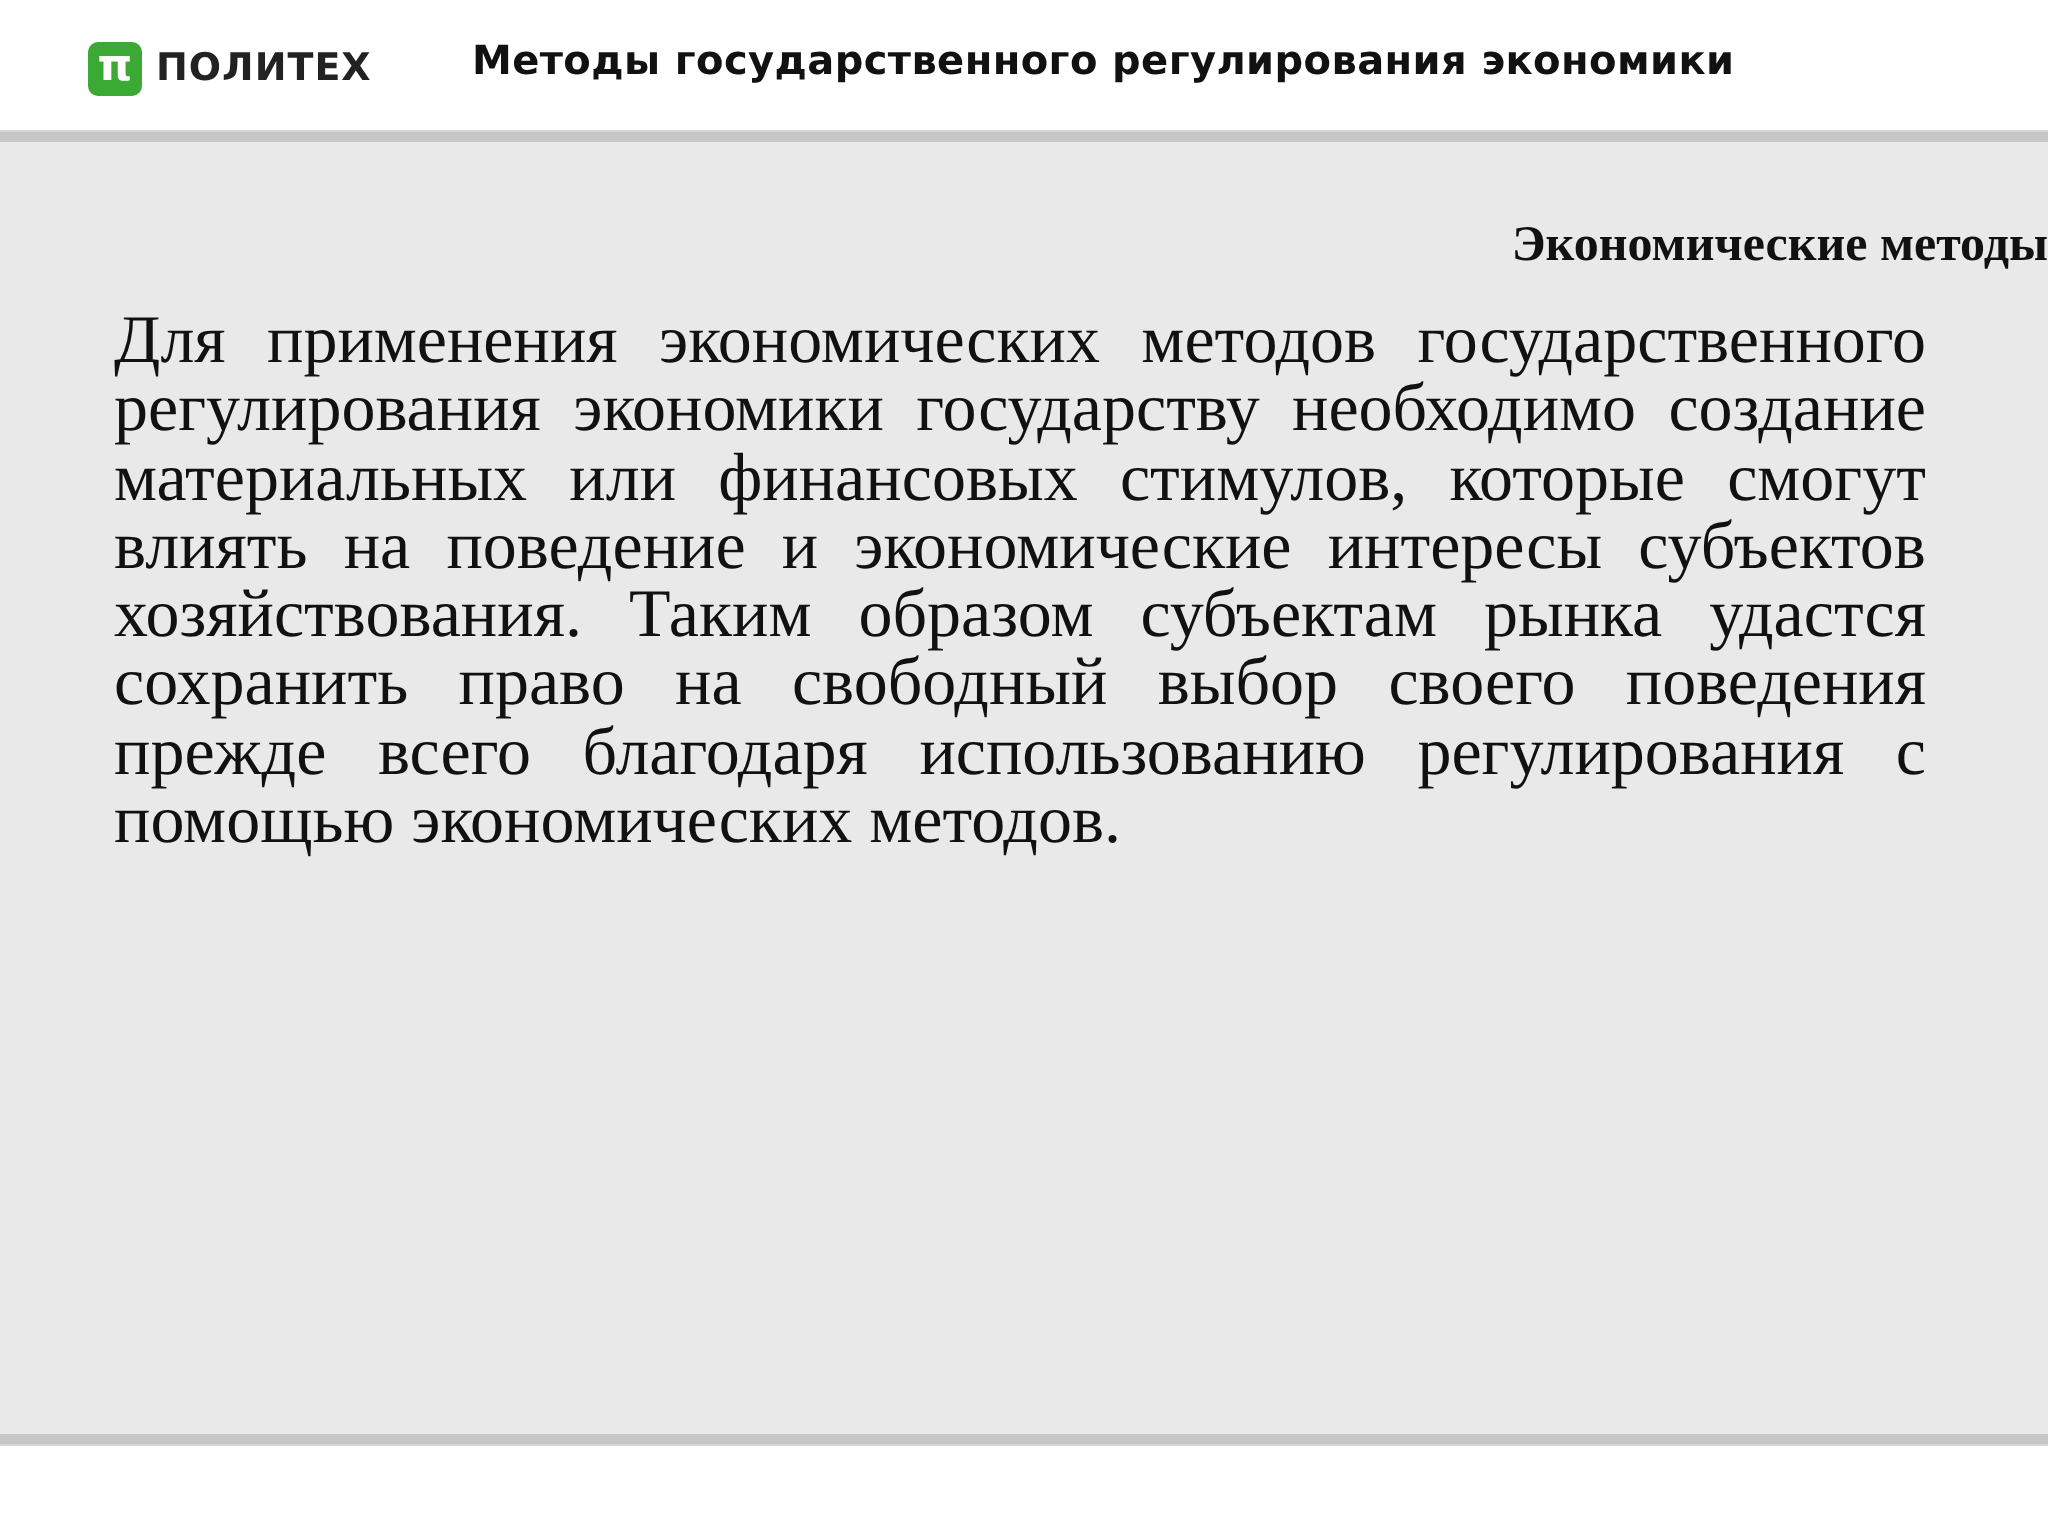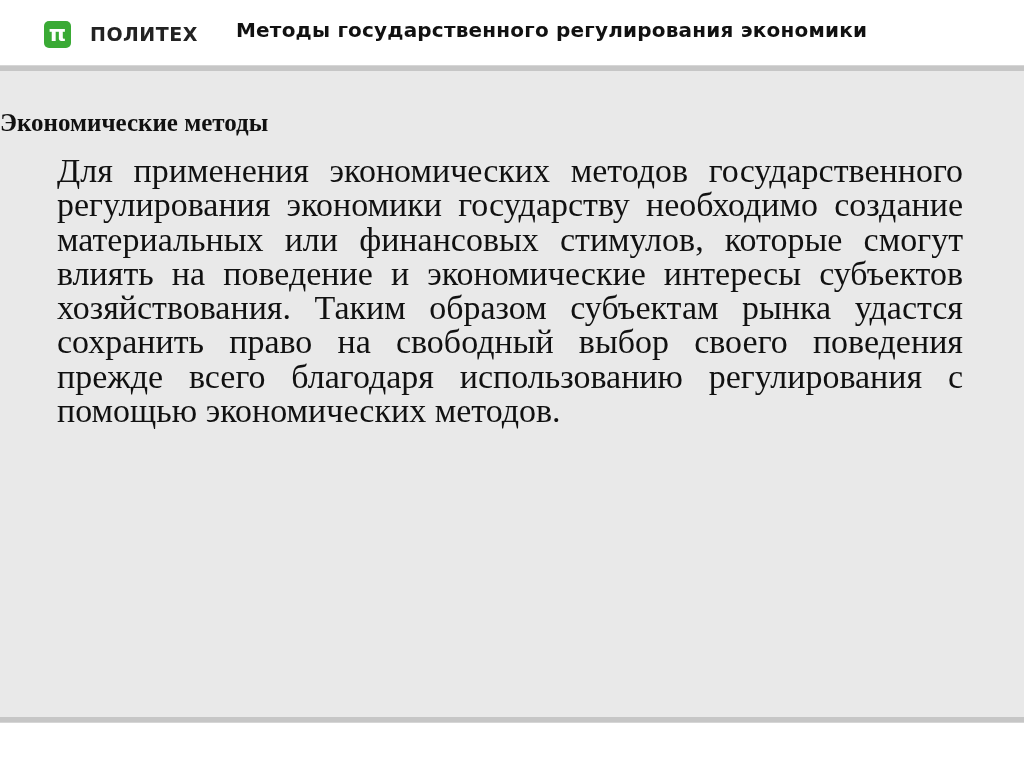--- a/index.html
+++ b/index.html
@@ -14,21 +14,21 @@
       position: absolute; left: 44px; top: 20px; height: 28px;
       display: flex; align-items: center;
     }
     .logo-mark {
       width: 27px; height: 27px; background: #3aaa35; border-radius: 5px;
       display: flex; align-items: center; justify-content: center;
       color: #ffffff; font-family: "DejaVu Sans", sans-serif; font-weight: bold;
       font-size: 22px; line-height: 1;
     }
     .logo-text {
-      margin-left: 19px; font-family: "DejaVu Sans", sans-serif; font-weight: bold;
+      margin-left: 7px; font-family: "DejaVu Sans", sans-serif; font-weight: bold;
       font-size: 19px; letter-spacing: 0.5px; color: #222;
     }
     .slide-title {
       position: absolute; left: 236px; top: 18px; width: 720px;
       font-family: "DejaVu Sans", sans-serif; font-weight: bold; font-size: 20px;
       color: #111; white-space: nowrap; letter-spacing: 0.2px;
     }
 
     .bar-top {
       position: absolute; left: 0; top: 65px; width: 1024px; height: 6px;
@@ -37,21 +37,21 @@
     .content {
       position: absolute; left: 0; top: 71px; width: 1024px; height: 646px;
       background: #e9e9e9;
     }
     .bar-bottom {
       position: absolute; left: 0; top: 717px; width: 1024px; height: 6px;
       background: #c6c6c6; border-bottom: 1px solid #d6d6d6;
     }
 
     .section-heading {
-      position: absolute; left: 0; top: 38px; width: 1024px; text-align: left;
+      position: absolute; left: 0; top: 38px; width: 1024px; text-align: right;
       font-family: "Liberation Serif", serif; font-weight: bold; font-size: 25px;
       color: #111;
     }
     .para {
       position: absolute; left: 57px; width: 906px;
       font-family: "Liberation Serif", serif; font-size: 34px; line-height: 34.3px;
       text-align: justify; color: #111;
     }
     .para-1 { top: 83px; }
     .para-2 { top: 337px; }

